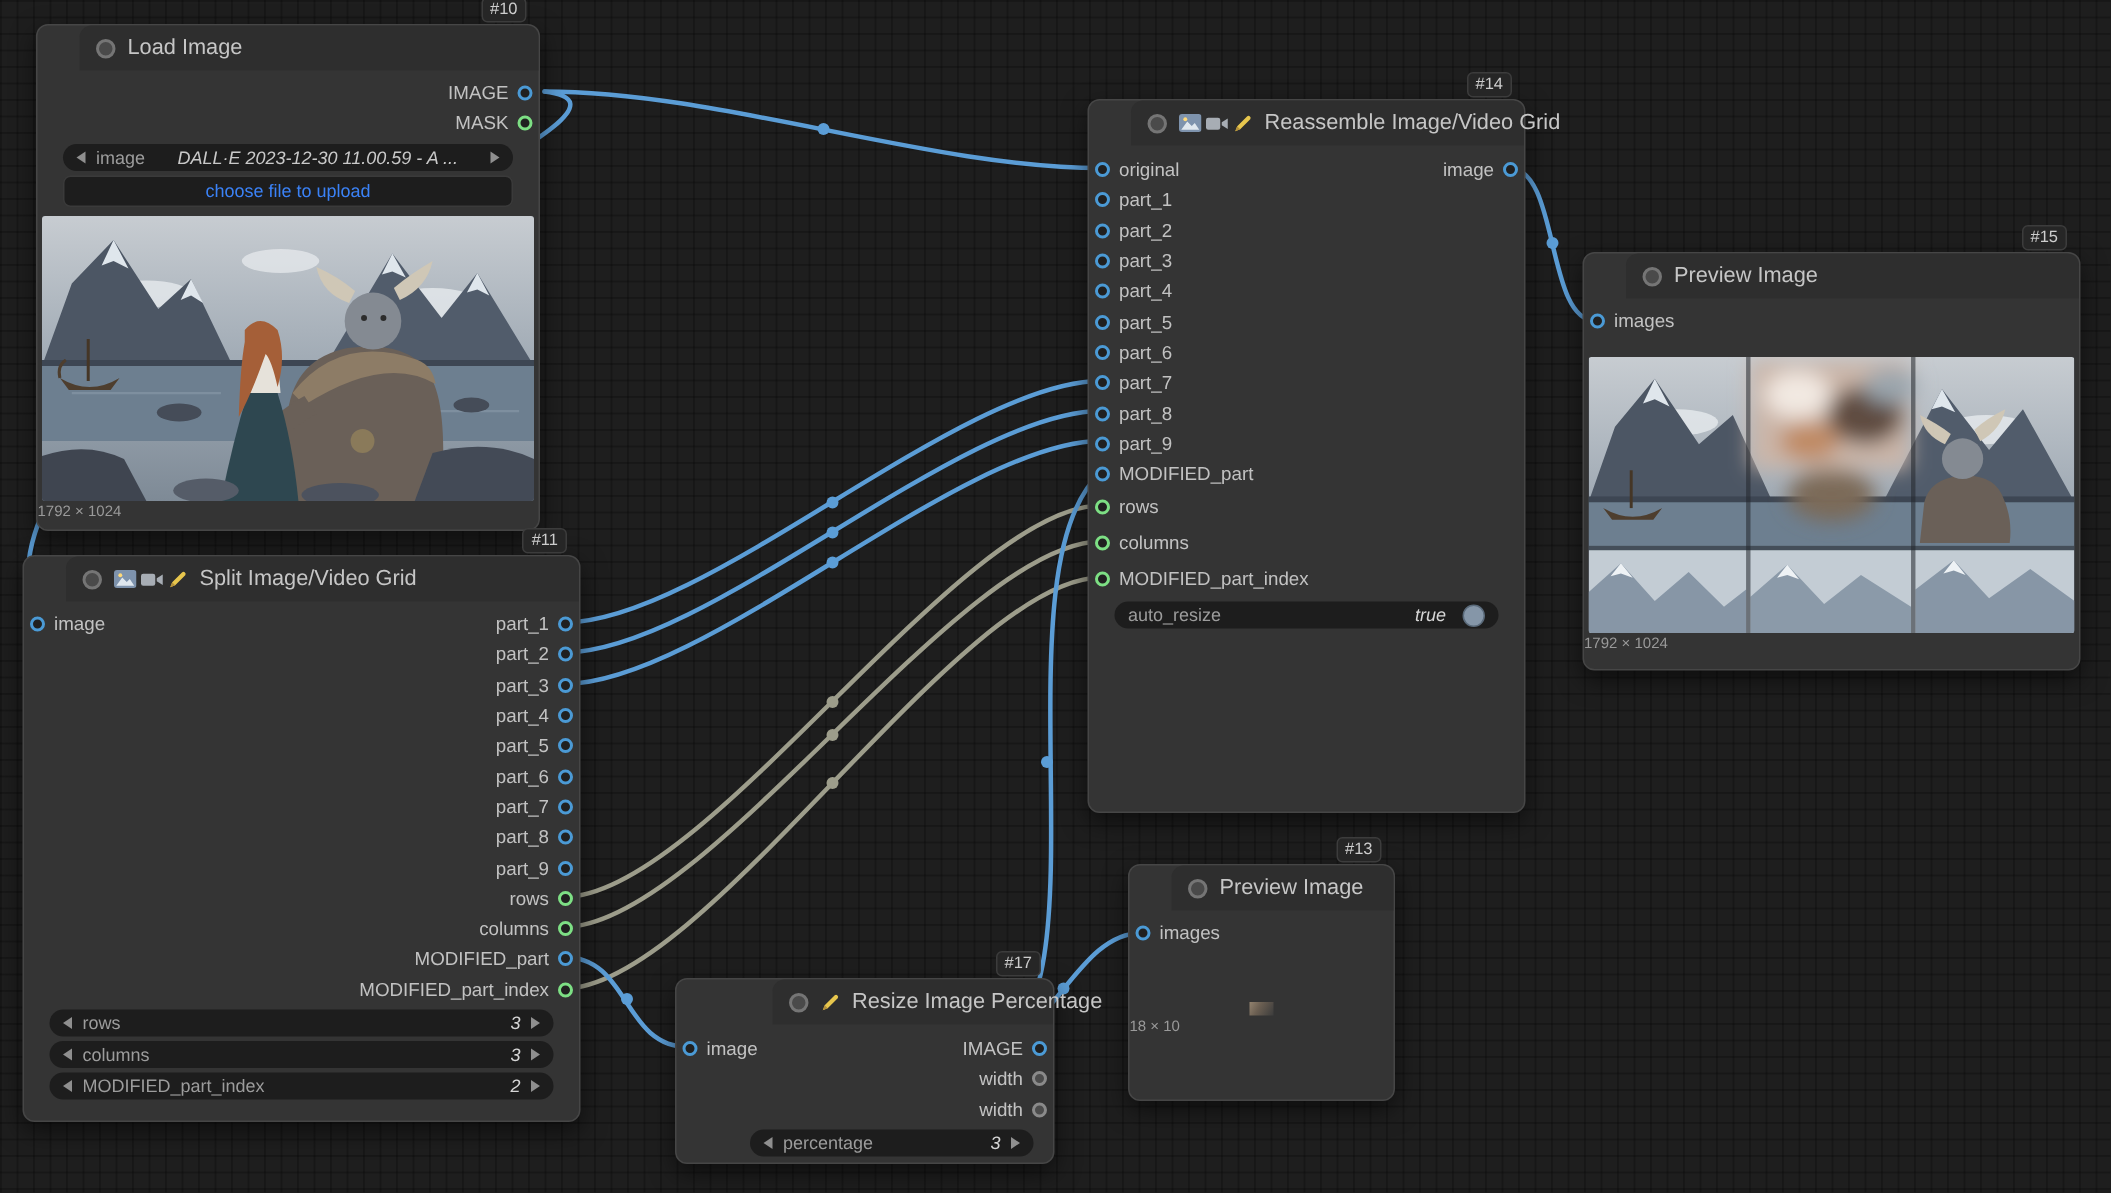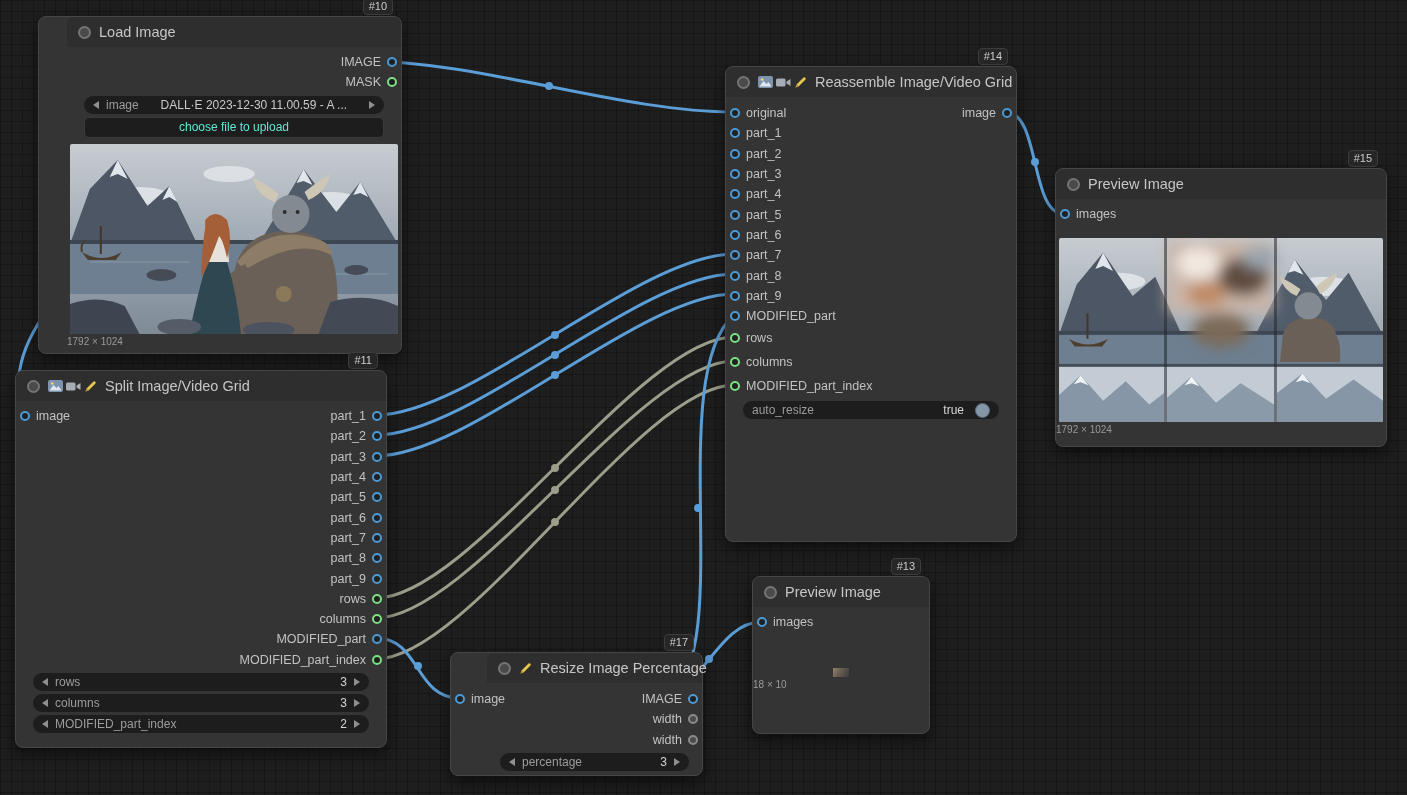--- a/index.html
+++ b/index.html
@@ -12,31 +12,31 @@
       linear-gradient(90deg, rgba(0,0,0,.22) 1px, transparent 1px);
     background-size:11px 11px;
   }
   #links{position:absolute;left:0;top:0;z-index:1;pointer-events:none;}
   .link-b{stroke:#5b9dd6;stroke-width:3;fill:none;stroke-linecap:round;}
   .link-o{stroke:#9d9d8b;stroke-width:3;fill:none;stroke-linecap:round;}
   .ldot-b{fill:#5b9dd6;} .ldot-o{fill:#9d9d8b;}
 
   .node{position:absolute;z-index:2;background:#343434;border:1px solid #464646;
     border-radius:8px;box-shadow:0 6px 16px rgba(0,0,0,.55);color:#c0c0c0;}
-  #n10{left:38px;top:16px;width:334px;height:336px;padding-left:28px;}
+  #n10{left:24px;top:16px;width:334px;height:336px;}
   #n11{left:15px;top:370px;width:370px;height:376px;}
   #n14{left:725px;top:66px;width:290px;height:474px;}
   #n15{left:1055px;top:168px;width:330px;height:277px;}
   #n13{left:752px;top:576px;width:176px;height:156px;}
   #n17{left:450px;top:652px;width:215px;height:122px;padding-left:36px;}
 
   .badge{position:absolute;top:-19px;right:8px;background:#262626;border:1px solid #3c3c3c;
     color:#cdcdcd;font-size:11px;line-height:13px;padding:1px 5px;border-radius:4px;}
   .titlebar{height:30px;display:flex;align-items:center;gap:8px;padding:0 11px;
-    background:#2e2e2e;border-radius:8px 8px 0 0;}
+    background:#2e2e2e;border-radius:8px 8px 0 0;margin-left:28px;}
   .tdot{width:9px;height:9px;border-radius:50%;background:#4a4a4a;border:2px solid #757575;flex:none;}
   .ttext{font-size:14.5px;color:#c6c6c6;white-space:nowrap;}
   .ticons{display:flex;gap:3px;align-items:center;}
   .ticon{display:flex;align-items:center;}
 
   .slots{padding-top:5px;}
   .slots.pt6{padding-top:6px;}
   .slot{display:flex;align-items:center;gap:6px;height:20.3px;padding:0 4px;
     font-size:12.5px;color:#c2c2c2;}
   .slot.out{justify-content:flex-end;}
@@ -44,30 +44,30 @@
   .slot.absl{position:absolute;left:0;top:35px;}
   .slot.absr{position:absolute;right:0;top:36px;}
   .dot{width:10px;height:10px;border-radius:50%;border:2.5px solid #4b9ad5;background:#202020;
     box-sizing:border-box;flex:none;}
   .dot.g{border-color:#7ddf84;}
   .dot.gr{border-color:#8a8a8a;background:#4c4c4c;}
 
   .widget{height:18px;margin:3px 17px;background:#1d1d1d;border-radius:9px;display:flex;
     align-items:center;gap:7px;padding:0 9px;font-size:12px;color:#9c9c9c;}
   #n17 .widget{margin:3px 13px;}
-  .wval{margin-left:auto;color:#d6d6d6;white-space:nowrap;}
+  .wval{margin-left:auto;color:#d6d6d6;white-space:nowrap;font-style:italic;}
   .wval.center{margin:0 auto;color:#c9c9c9;overflow:hidden;text-overflow:ellipsis;max-width:200px;}
   .arr{width:0;height:0;border:4px solid transparent;flex:none;cursor:pointer;}
   .arr.l{border-right:6px solid #8f8f8f;border-left:none;}
   .arr.r{border-left:6px solid #8f8f8f;border-right:none;}
   .toggle{width:13px;height:13px;border-radius:50%;background:#8596a8;border:1px solid #5a6a7a;
     margin-left:4px;flex:none;}
 
   .btn{margin:3px 17px;height:19px;line-height:19px;text-align:center;background:#1d1d1d;
-    border:1px solid #3a3a3a;border-radius:5px;color:#5eead4;font-size:12px;cursor:pointer;}
+    border:1px solid #3a3a3a;border-radius:5px;color:#3b82f6;font-size:12px;cursor:pointer;}
 
   .imgwrap{margin:6px 3px 0;height:190px;overflow:hidden;background:#26292e;border-radius:2px;}
   #n15 .imgwrap{margin:14px 3px 0;height:184px;}
   .imgwrap svg{display:block;width:100%;height:100%;}
   .caption{text-align:left;font-size:10px;color:#9a9a9a;margin-top:2px;}
   .thumb{width:16px;height:9px;margin:36px auto 0;
     background:linear-gradient(120deg,#93836f 0%,#6b5f52 40%,#3c3c3c 100%);}
 </style>
 </head>
 <body>

